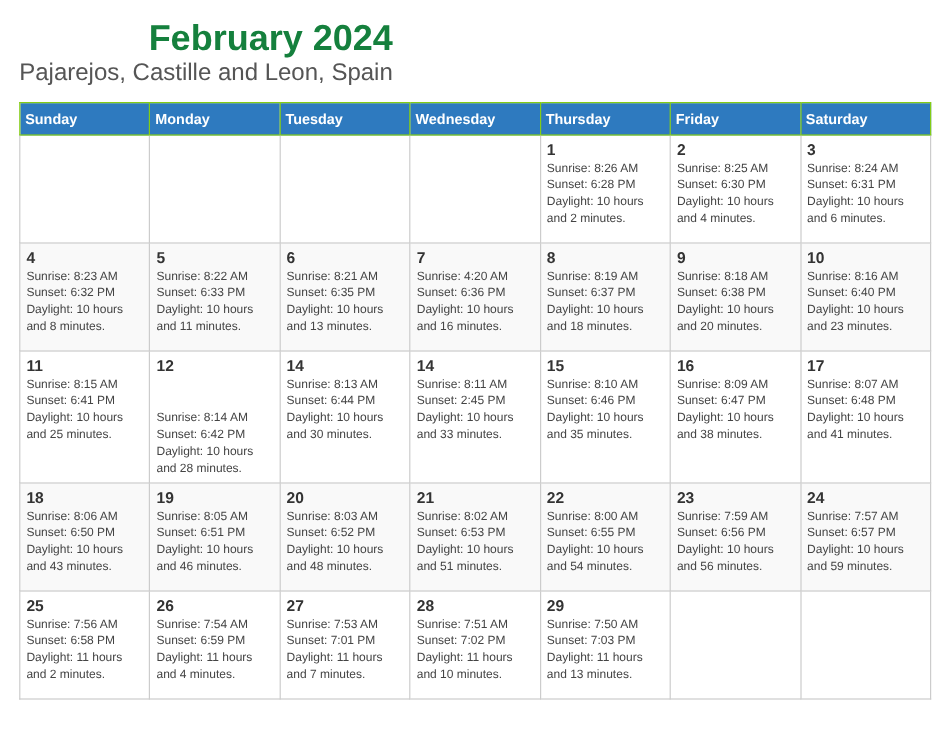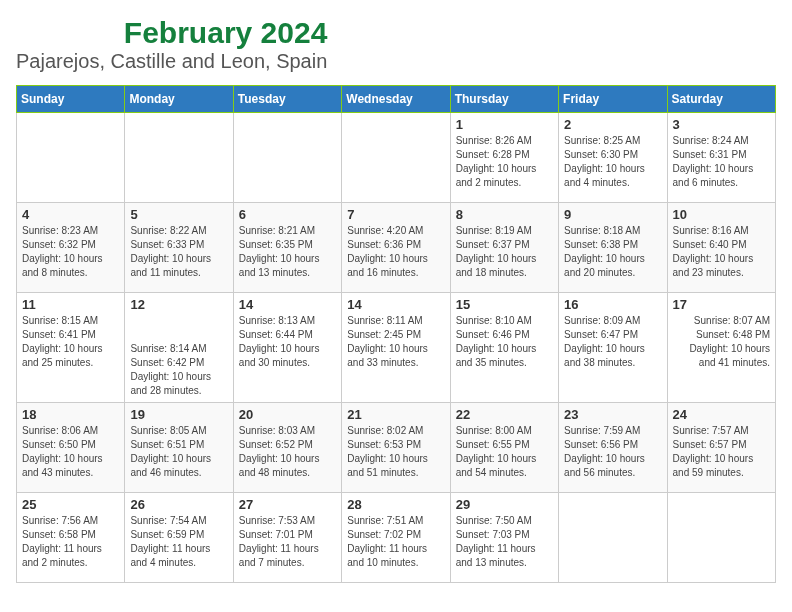--- a/index.html
+++ b/index.html
@@ -201,21 +201,21 @@
         </td>
         <td>
           <span class="day-num">16</span>
           <div class="day-info" style="white-space: pre-line;">Sunrise: 8:09 AM
 Sunset: 6:47 PM
 Daylight: 10 hours
 and 38 minutes.</div>
         </td>
         <td>
           <span class="day-num">17</span>
-          <div class="day-info" style="white-space: pre-line; text-align: right;">Sunrise: 8:07 AM
+          <div class="day-info" style="white-space: pre-line;">Sunrise: 8:07 AM
 Sunset: 6:48 PM
 Daylight: 10 hours
 and 41 minutes.</div>
         </td>
       </tr>
       <tr>
         <td>
           <span class="day-num">18</span>
           <div class="day-info" style="white-space: pre-line;">Sunrise: 8:06 AM
 Sunset: 6:50 PM

